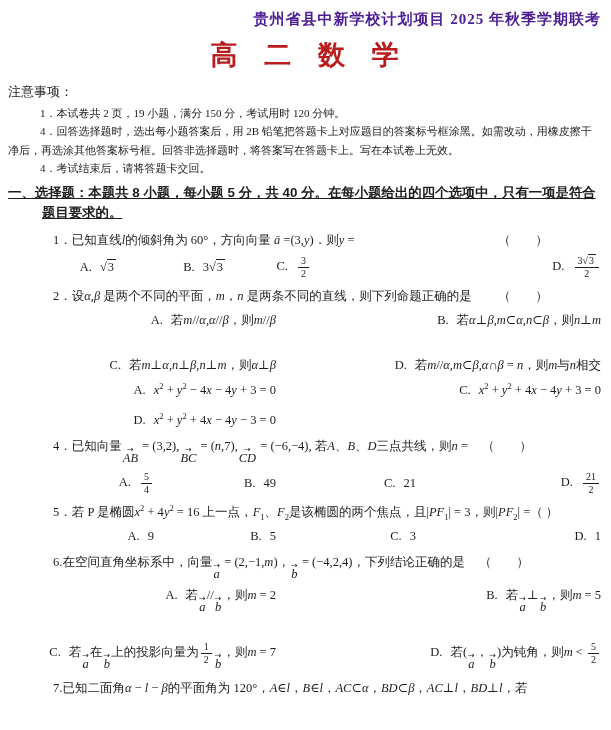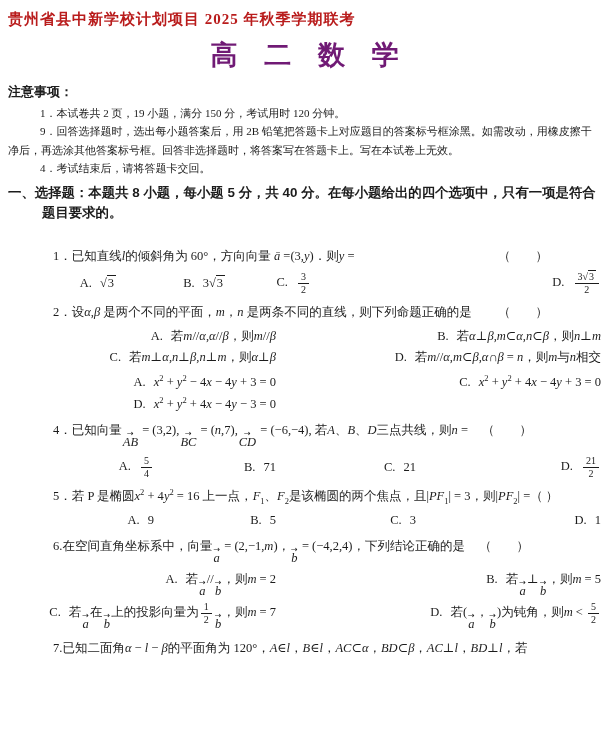--- a/index.html
+++ b/index.html
@@ -6,54 +6,54 @@
   html,body { background:#ffffff; }
   body{
     width:611px; height:730px; overflow:hidden;
     font-family:"Liberation Serif","DejaVu Serif",serif;
     color:#1c1c1c;
     padding:6px 10px 0 8px;
     font-size:12.5px;
   }
   
   .title1{
-    text-align:left; font-size:15px; font-weight:600;
-    letter-spacing:1px; margin-top:4px; color:#b91c1c;
+    text-align:right; font-size:15px; font-weight:600;
+    letter-spacing:1px; margin-top:4px; color:#4c1d95;
   }
   .title2{
     text-align:center; font-size:27px; font-weight:bold;
-    letter-spacing:10px; margin:8px 0 10px 10px; color:#701a75;
+    letter-spacing:10px; margin:8px 0 10px 10px; color:#b91c1c;
   }
   
   .notice-label{
     font-family:"Liberation Sans","DejaVu Sans",sans-serif;
-    font-weight:bold; font-size:13px; margin:4px 0 3px;
+    font-weight:normal; font-size:13px; margin:4px 0 3px;
   }
   .note{
     font-size:11px; line-height:1.68; text-indent:2.9em;
   }
   
   .section{
     font-family:"Liberation Sans","DejaVu Sans",sans-serif;
     font-weight:bold; font-size:13.4px; line-height:1.5;
-    margin:5px 0 23px; padding-left:34px; text-indent:-34px;
+    margin:5px 0 7px; padding-left:34px; text-indent:-34px;text-decoration:underline;
   }
   
   .q{ margin-bottom:6px; }
   .q-line{ position:relative; line-height:1.6;margin-left:45px; }
   .stem i{ font-style:italic; }
   .bracket{ position:absolute; top:0; white-space:pre; }
   .bL445{ left:445px; }
   .bL432{ left:432px; }
   .bracket-inline{ margin-left:14px; white-space:pre; }
   .opts{ display:grid; margin-top:5px; margin-bottom:4px; align-items:center; }
   .o4a{ grid-template-columns:88px 109px 86px auto; padding-left:20px; }
   .o4b{ grid-template-columns:120px 122px 140px auto; padding-left:26px; }
-  .o2 { grid-template-columns:248px auto; padding-left:20px; row-gap:2px; }
-  .o2.tight{ row-gap:4px; margin-top:2px; }
+  .o2 { grid-template-columns:248px auto; padding-left:20px; row-gap:26px; }
+  .o2.tight{ row-gap:12px; margin-top:2px; }
   .opt{ white-space:nowrap; line-height:1.5;text-align:right; }
   .ol{ margin-right:8px; }
   
   sup{ font-size:0.68em; line-height:0; }
   sub{ font-size:0.68em; line-height:0; }
   .frac{
     display:inline-flex; flex-direction:column; align-items:center;
     vertical-align:middle; font-size:0.8em; line-height:1.2; margin:0 2px;
   }
   .fn{ border-bottom:1px solid #1c1c1c; padding:0 3px; }
@@ -71,21 +71,21 @@
 <body>
 
 <div class="page">
 
   <div class="title1">贵州省县中新学校计划项目 2025 年秋季学期联考</div>
   <div class="title2">高 二 数 学</div>
 
   <div>
     <div class="notice-label">注意事项：</div>
     <p class="note">1．本试卷共 2 页，19 小题，满分 150 分，考试用时 120 分钟。</p>
-    <p class="note">9．回答选择题时，选出每小题答案后，用 2B 铅笔把答题卡上对应题目的答案标号框涂黑。如需改动，用橡皮擦干净后，再选涂其他答案标号框。回答非选择题时，将答案写在答题卡上。写在本试卷上无效。</p>
+    <p class="note">4．回答选择题时，选出每小题答案后，用 2B 铅笔把答题卡上对应题目的答案标号框涂黑。如需改动，用橡皮擦干净后，再选涂其他答案标号框。回答非选择题时，将答案写在答题卡上。写在本试卷上无效。</p>
     <p class="note">4．考试结束后，请将答题卡交回。</p>
   </div>
 
   <p class="section">一、选择题：本题共 8 小题，每小题 5 分，共 40 分。在每小题给出的四个选项中，只有一项是符合题目要求的。</p>
 
   <div class="q">
     <div class="q-line">
       <span class="stem">1．已知直线<i>l</i>的倾斜角为 60°，方向向量 <i>ā</i> =(3,<i>y</i>)．则<i>y</i> =</span>
       <span class="bracket bL445">（　　）</span>
     </div>
@@ -135,21 +135,21 @@
           </span> = (<i>n</i>,7),<span class="vec">
             <span class="va">→</span>
             <span class="vb">CD</span>
           </span> = (−6,−4), 若<i>A</i>、<i>B</i>、<i>D</i>三点共线，则<i>n</i> =</span><span class="bracket-inline">（　　）</span>
     </div>
     <div class="opts o4b">
       <span class="opt"><span class="ol">A.</span><span class="ot"><span class="frac">
               <span class="fn">5</span>
               <span class="fd">4</span>
             </span></span></span>
-      <span class="opt"><span class="ol">B.</span><span class="ot">71</span></span>
+      <span class="opt"><span class="ol">B.</span><span class="ot">49</span></span>
       <span class="opt"><span class="ol">C.</span><span class="ot">21</span></span>
       <span class="opt"><span class="ol">D.</span><span class="ot"><span class="frac">
               <span class="fn">21</span>
               <span class="fd">2</span>
             </span></span></span>
     </div>
   </div>
 
   <div class="q">
     <div class="q-line">

